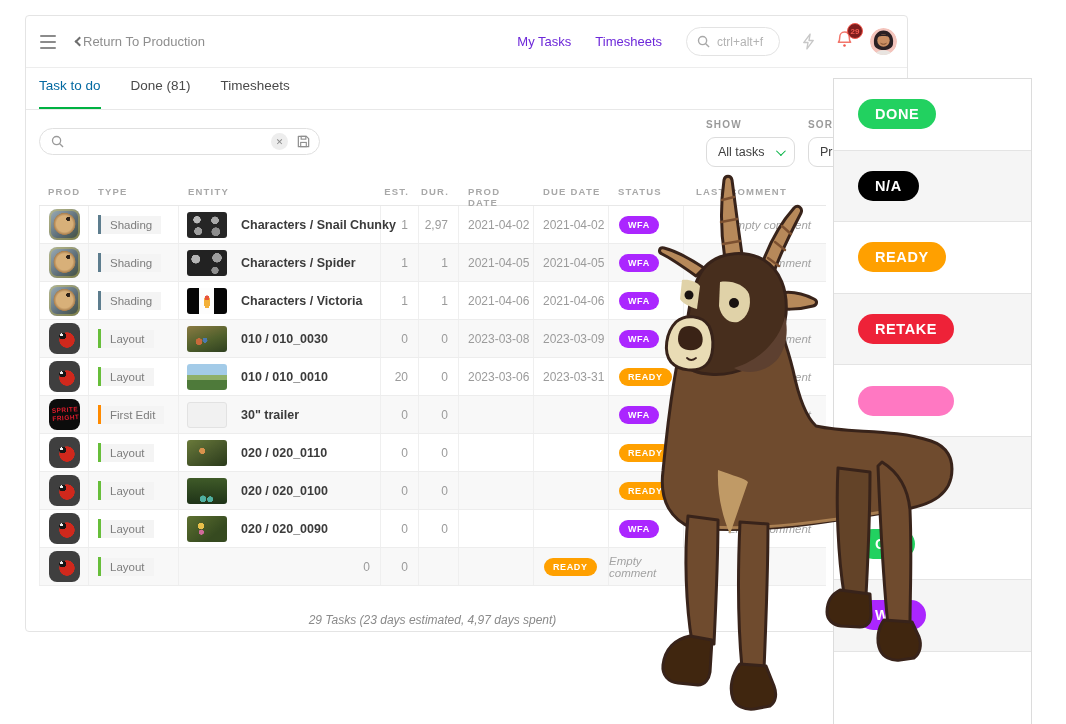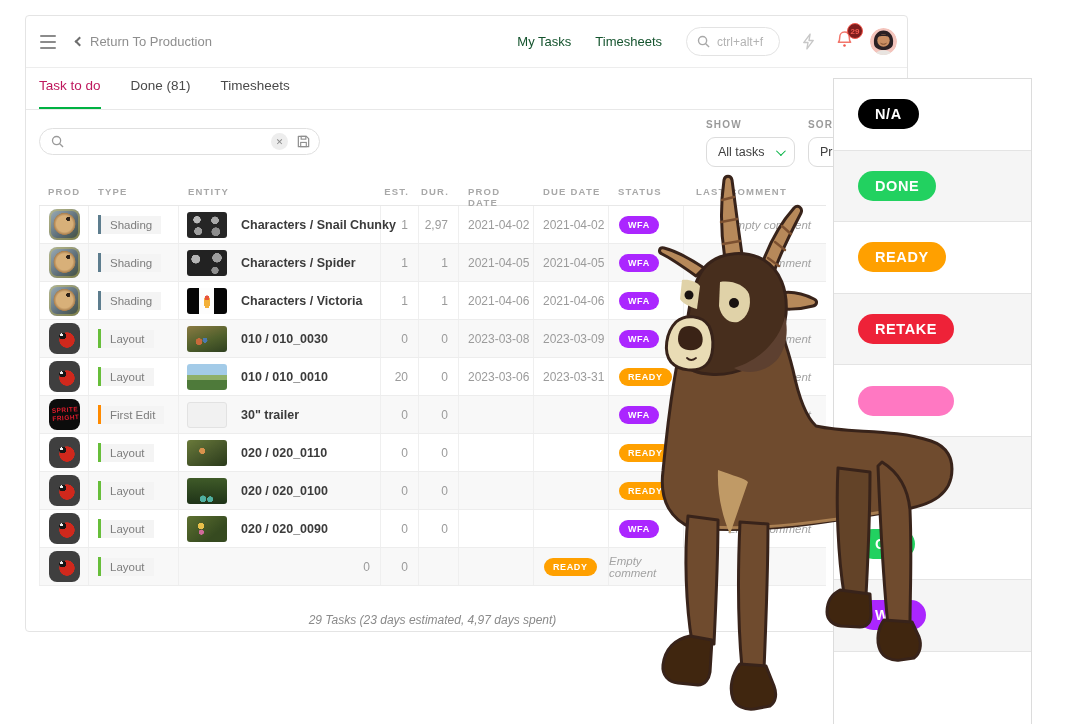--- a/index.html
+++ b/index.html
@@ -12,40 +12,40 @@
   .card {
     position:absolute; left:25px; top:15px; width:883px; height:617px;
     background:#fff; border:1px solid #e4e4e4; border-radius:4px; z-index:1;
   }
   
   .navbar { position:absolute; left:0; top:0; right:0; height:52px;
     border-bottom:1px solid #ededed; display:flex; align-items:center;
     padding:0 10px 0 14px; }
   .hamburger { width:16px; display:flex; flex-direction:column; gap:4px; cursor:pointer; }
   .hamburger span { display:block; height:2px; background:#8b8b8b; border-radius:1px; }
-  .back-link { display:flex; align-items:center; gap:7px; margin-left:20px;
+  .back-link { display:flex; align-items:center; margin-left:20px;
     color:#8e8e8e; font-size:13px; cursor:pointer; }
   .chev-left { width:7px; height:7px; border-left:2px solid #6e6e6e; border-bottom:2px solid #6e6e6e;
     transform:rotate(45deg); }
   .nav-spacer { flex:1; }
-  .nav-link { color:#14532d; font-size:13px; margin-right:24px; cursor:pointer; }
+  .nav-link { color:#6d28d9; font-size:13px; margin-right:24px; cursor:pointer; }
   .nav-search { width:94px; height:29px; border:1px solid #e3e3e3; border-radius:15px;
     display:flex; align-items:center; gap:7px; padding:0 10px; margin-right:20px;
     color:#b3b3b3; font-size:12px; cursor:text; }
   .icon-flash { margin-right:18px; }
   .bell-wrap { position:relative; margin-right:16px; cursor:pointer; }
   .bell-badge { position:absolute; top:-7px; right:-9px; min-width:16px; height:16px;
     border:1.5px solid #f2594e; border-radius:50%; background:#7f1d1d; color:#f2594e;
     font-size:8px; font-weight:bold; display:flex; align-items:center; justify-content:center; }
   .avatar { width:27px; height:27px; border-radius:50%; overflow:hidden; cursor:pointer; flex:none; }
   
   .tabs { position:absolute; left:0; top:62px; right:0; height:32px;
     border-bottom:1px solid #e8e8e8; display:flex; gap:30px; padding-left:13px; }
   .tab { font-size:13.5px; color:#4a4a4a; cursor:pointer; height:31px; }
-  .tab.active { color:#be185d; border-bottom:2px solid #00b242; }
+  .tab.active { color:#0369a1; border-bottom:2px solid #00b242; }
   
   .filter-search { position:absolute; left:13px; top:112px; width:281px; height:27px;
     border:1px solid #e0e0e0; border-radius:14px; display:flex; align-items:center;
     gap:8px; padding:0 8px 0 11px; }
   .filter-search input { border:none; outline:none; flex:1; font-size:12px;
     font-family:"Liberation Sans",sans-serif; color:#555; min-width:0; background:transparent; }
   .clear-btn { width:17px; height:17px; border-radius:50%; background:#ededed; color:#8a8a8a;
     font-size:9px; display:flex; align-items:center; justify-content:center; cursor:pointer; flex:none; }
   .filter-group { position:absolute; top:103px; }
   .filter-group.show-group { left:680px; }
@@ -462,24 +462,24 @@
     <div class="cell comment-cell">Empty comment</div>
   </div>
         </div>
     </div>
 
     <div class="tfoot">29 Tasks (23 days estimated, 4,97 days spent)</div>
   </div>
 
   <div class="status-panel">
       <div class="opt">
+    <span class="opt-pill" style="background: rgb(34, 209, 96); color: rgb(255, 255, 255);">DONE</span>
+  </div>
+      <div class="opt">
     <span class="opt-pill" style="background: rgb(0, 0, 0); color: rgb(255, 255, 255);">N/A</span>
-  </div>
-      <div class="opt">
-    <span class="opt-pill" style="background: rgb(34, 209, 96); color: rgb(255, 255, 255);">DONE</span>
   </div>
       <div class="opt">
     <span class="opt-pill" style="background: rgb(255, 160, 0); color: rgb(255, 255, 255);">READY</span>
   </div>
       <div class="opt">
     <span class="opt-pill" style="background: rgb(238, 34, 56); color: rgb(255, 255, 255);">RETAKE</span>
   </div>
       <div class="opt">
     <span class="opt-pill empty" style="background: rgb(255, 120, 194); color: rgb(255, 255, 255);"></span>
   </div>

